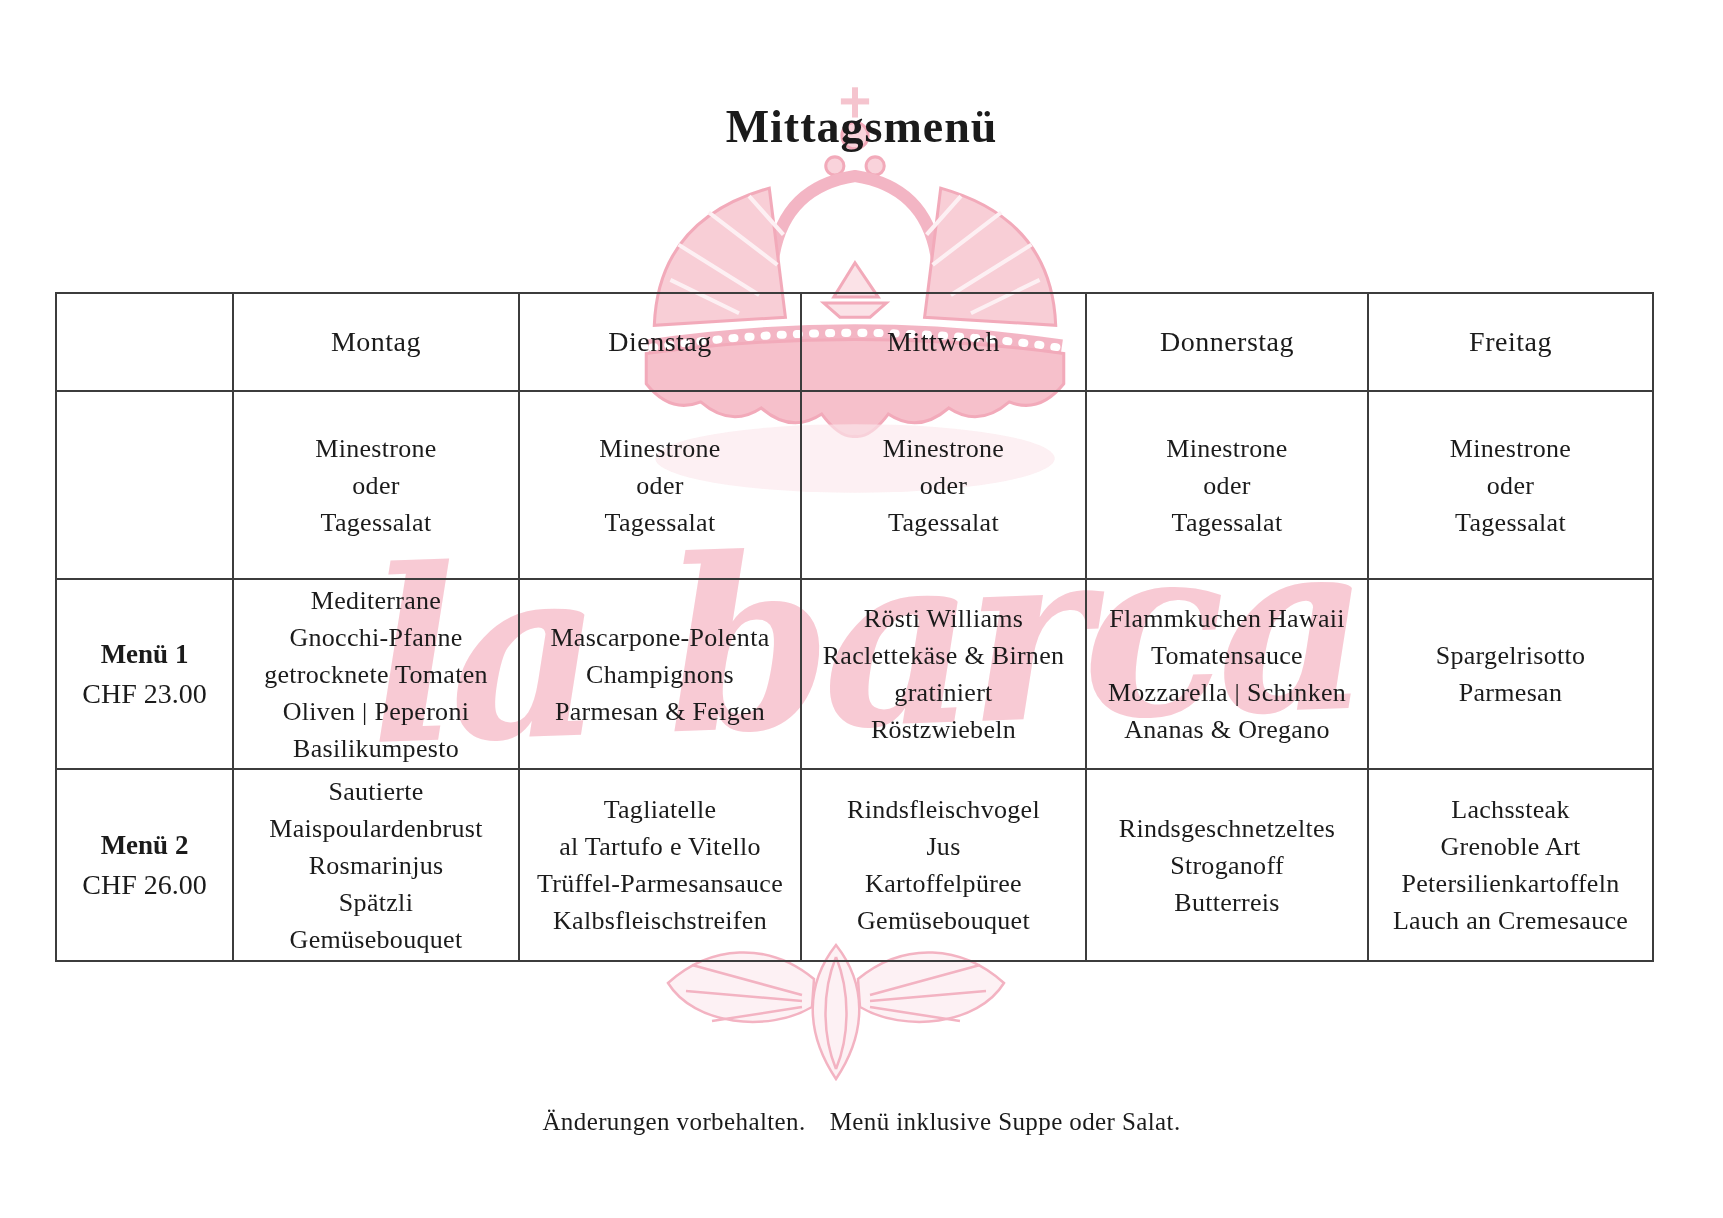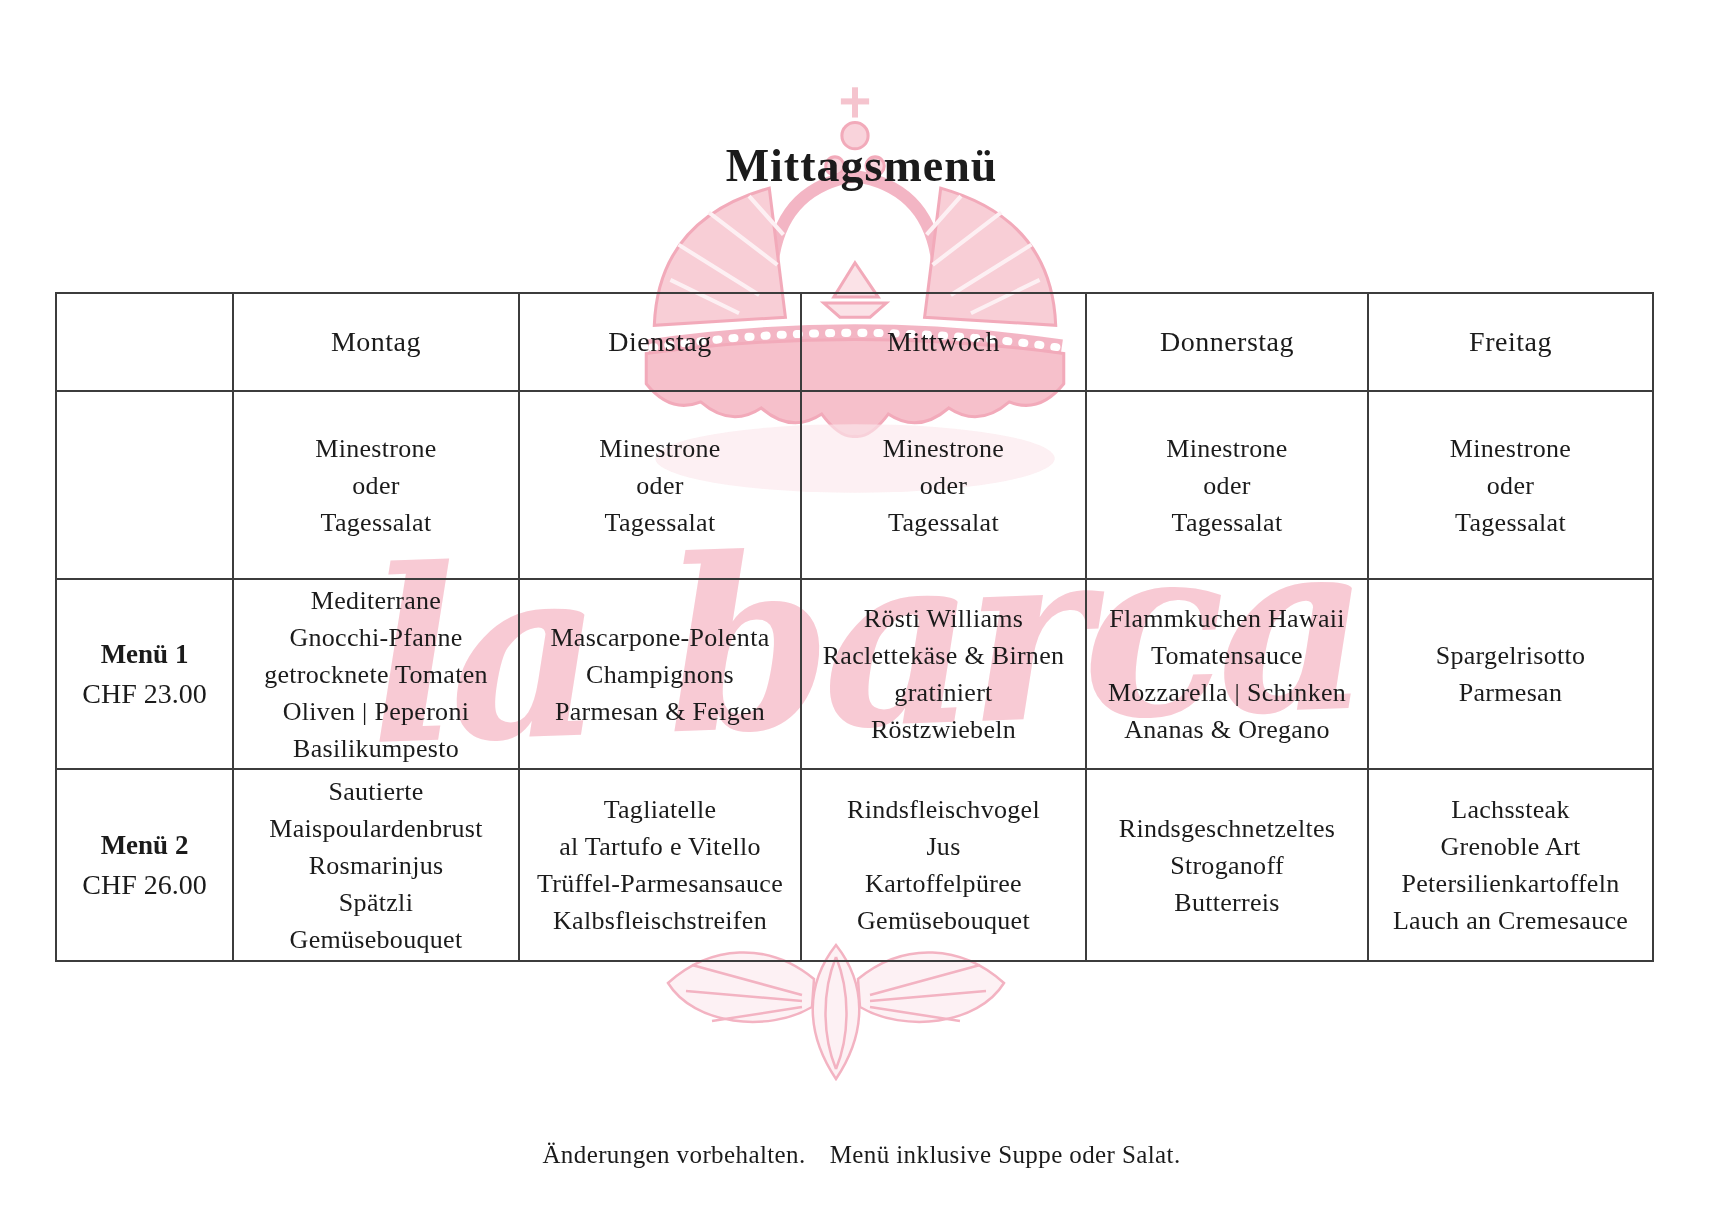--- a/index.html
+++ b/index.html
@@ -21,21 +21,21 @@
     font-size:238px;line-height:1.1;
     color:rgba(242,158,177,0.55);
     letter-spacing:-10px;
     transform:rotate(-2deg);
     white-space:nowrap;
     pointer-events:none;
   }
   .flourish-wm{left:652px;top:935px;width:368px;height:150px;}
   
   .content{position:absolute;z-index:1;}
-  .title{top:100px;left:0;width:100%;text-align:center;font-size:46px;font-weight:bold;letter-spacing:1px;margin-top:39px;}
+  .title{top:100px;left:0;width:100%;text-align:center;font-size:46px;font-weight:bold;letter-spacing:1px;}
   .subtitle{top:158px;left:0;width:100%;text-align:center;font-size:33px;letter-spacing:1px;}
   .menu-table{
     left:55px;top:292px;
     display:grid;
     grid-template-columns:177px 286px 282px 285px 282px 285px;
     grid-template-rows:98px 188px 190px 192px;
     border-top:2px solid #3c3c3c;
     border-left:2px solid #3c3c3c;
   }
   .cell{
@@ -45,21 +45,21 @@
     align-items:center;justify-content:center;
     text-align:center;white-space:pre-line;
     padding:12px 3px;box-sizing:border-box;
   }
   .head{font-size:28px;letter-spacing:0.5px;}
   .dish{font-size:26px;line-height:37px;letter-spacing:0.3px;}
   .labelcell{font-size:27px;line-height:40px;}
   .menu-label{font-weight:bold;}
   .menu-price{font-size:28px;}
   .footer{
-    top:1141px;left:0;width:100%;
+    top:1108px;left:0;width:100%;
     display:flex;justify-content:center;gap:24px;
     font-size:25px;letter-spacing:0.4px;
   }
 </style>
 </head>
 <body>
 
 <div class="page">
 
   <svg class="wm crown-wm" viewBox="0 0 470 410" opacity="0.85">

